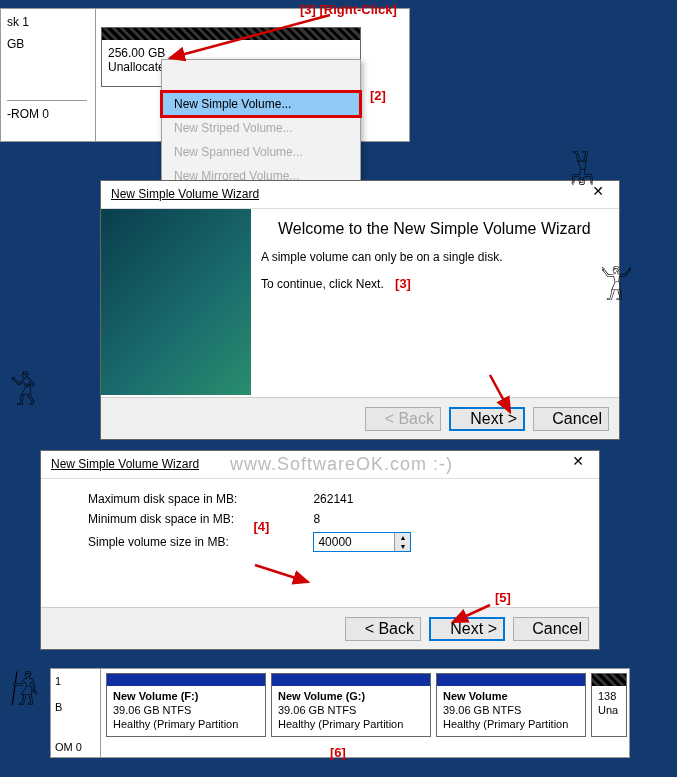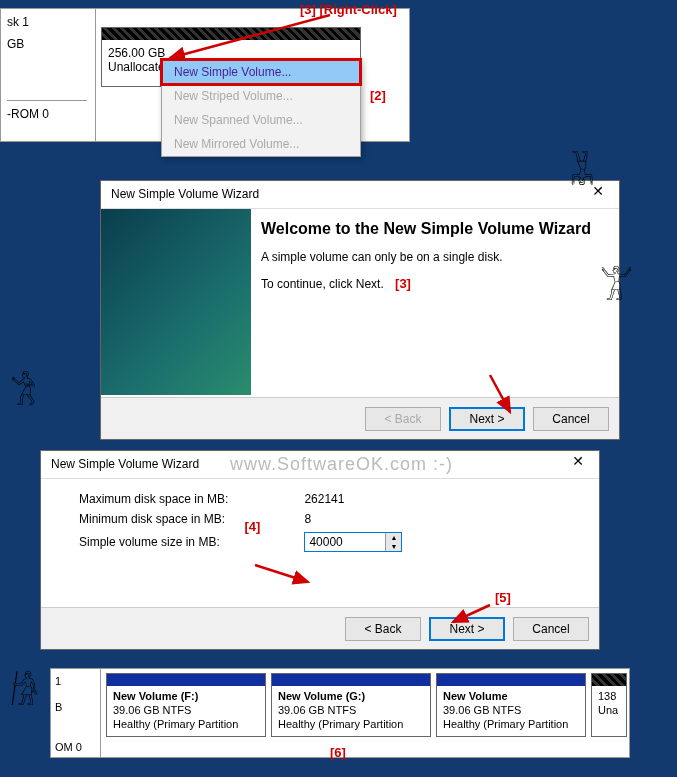--- a/index.html
+++ b/index.html
@@ -7,40 +7,40 @@
   .panel { position: absolute; background: #fff; border: 1px solid #888; }
   
   #disk-top { left: 0; top: 8px; width: 410px; height: 134px; background: #fff; border: 1px solid #999; text-decoration: underline; }
   .disk-left { position:absolute; left:0; top:0; width:95px; height:100%; border-right:1px solid #999; padding:6px 6px; font-size:12px; }
   .disk-row { position:absolute; left:95px; top:18px; height:60px; border:1px solid #666; background:#fff; padding:4px 6px; font-size:12px; }
   .disk-row .bar { position:absolute; left:0; right:0; top:0; height:12px; background:repeating-linear-gradient(45deg,#000,#000 3px,#333 3px,#333 6px);}
   .disk-row .txt { margin-top:14px; }
   
   #ctx { position:absolute; left:160px; top:50px; width:200px; background:#f2f2f2; border:1px solid #a0a0a0; box-shadow:2px 2px 6px rgba(0,0,0,.3); font-size:12px; }
   #ctx .mi { padding:5px 12px; color:#555; cursor:default; }
-  #ctx .mi.sel { background:#91c9f7; color:#4c1d95; outline:3px solid #d90000; outline-offset:-1px;}
+  #ctx .mi.sel { background:#91c9f7; color:#000000; outline:3px solid #d90000; outline-offset:-1px;margin-top:32px;}
   #ctx .mi.dis { color:#aaa; }
   
   .ann { position:absolute; color:#d00000; font-weight:bold; font-size:13px; pointer-events:none; }
   .arrow { position:absolute; pointer-events:none; }
   
   #wiz1 { left:100px; top:180px; width:520px; height:260px; background:#fff; border:1px solid #666; }
-  .titlebar { height:28px; background:#fff; border-bottom:1px solid #ddd; font-size:12px; padding:6px 10px; position:relative;}
+  .titlebar { height:28px; background:#fff; border-bottom:1px solid #ddd; font-size:12px; padding:6px 10px; position:relative;text-decoration:underline;}
   .titlebar .close { position:absolute; right:6px; top:2px; width:30px; height:22px; text-align:center; font-size:14px; cursor:pointer;}
   .wiz1-left { position:absolute; left:0; top:28px; width:150px; bottom:44px; background:linear-gradient(135deg,#0a3d4d,#1a6d6d 60%,#2a8d6d);}
   .wiz1-right { position:absolute; left:160px; top:35px; right:10px; bottom:44px; font-size:12px; }
-  .wiz1-right h2 { font-size:16px; margin:4px 0 8px; font-weight:bold;}
+  .wiz1-right h2 { font-size:16px; margin:4px 17px 8px; font-weight:normal;}
   .btnrow { position:absolute; left:0; right:0; bottom:0; height:42px; background:#f0f0f0; border-top:1px solid #ccc; display:flex; justify-content:flex-end; align-items:center; gap:8px; padding:0 10px;}
-  .btn { min-width:76px; height:24px; font-size:12px; background:#e7e7e7; border:1px solid #adadad; cursor:pointer; }
+  .btn { min-width:76px; height:24px; font-size:16px; background:#e7e7e7; border:1px solid #adadad; cursor:pointer;text-align:right; }
   .btn.primary { border:2px solid #0078d7; }
   .btn.dis { color:#aaa; }
   
   #wiz2 { left:40px; top:450px; width:560px; height:200px; background:#fff; border:1px solid #666;}
   #wiz2 .sub { font-size:11px; padding:0 18px; color:#333;}
-  #wiz2 .body { padding:10px 30px; font-size:12px; }
+  #wiz2 .body { padding:10px 39px; font-size:12px; }
   #wiz2 table { font-size:12px; border-collapse:collapse;}
   #wiz2 td { padding:3px 8px;}
   .spin { display:inline-flex; border:1px solid #0078d7;}
   .spin input { width:80px; border:none; font-size:12px; padding:2px 4px; text-align:left; outline:none;}
   .spin .ar { width:16px; display:flex; flex-direction:column; border-left:1px solid #999;}
   .spin .ar span { flex:1; font-size:7px; text-align:center; background:#e7e7e7; cursor:pointer; line-height:9px;}
   
   #result { left:50px; top:668px; width:580px; height:90px; background:#fff; border:1px solid #999;}
   #result .vol { position:absolute; top:4px; bottom:20px; border:1px solid #666; padding:2px 6px; font-size:11px;}
   #result .vol .vb { position:absolute; left:0; right:0; top:0; height:12px; background:#1030a0;}

